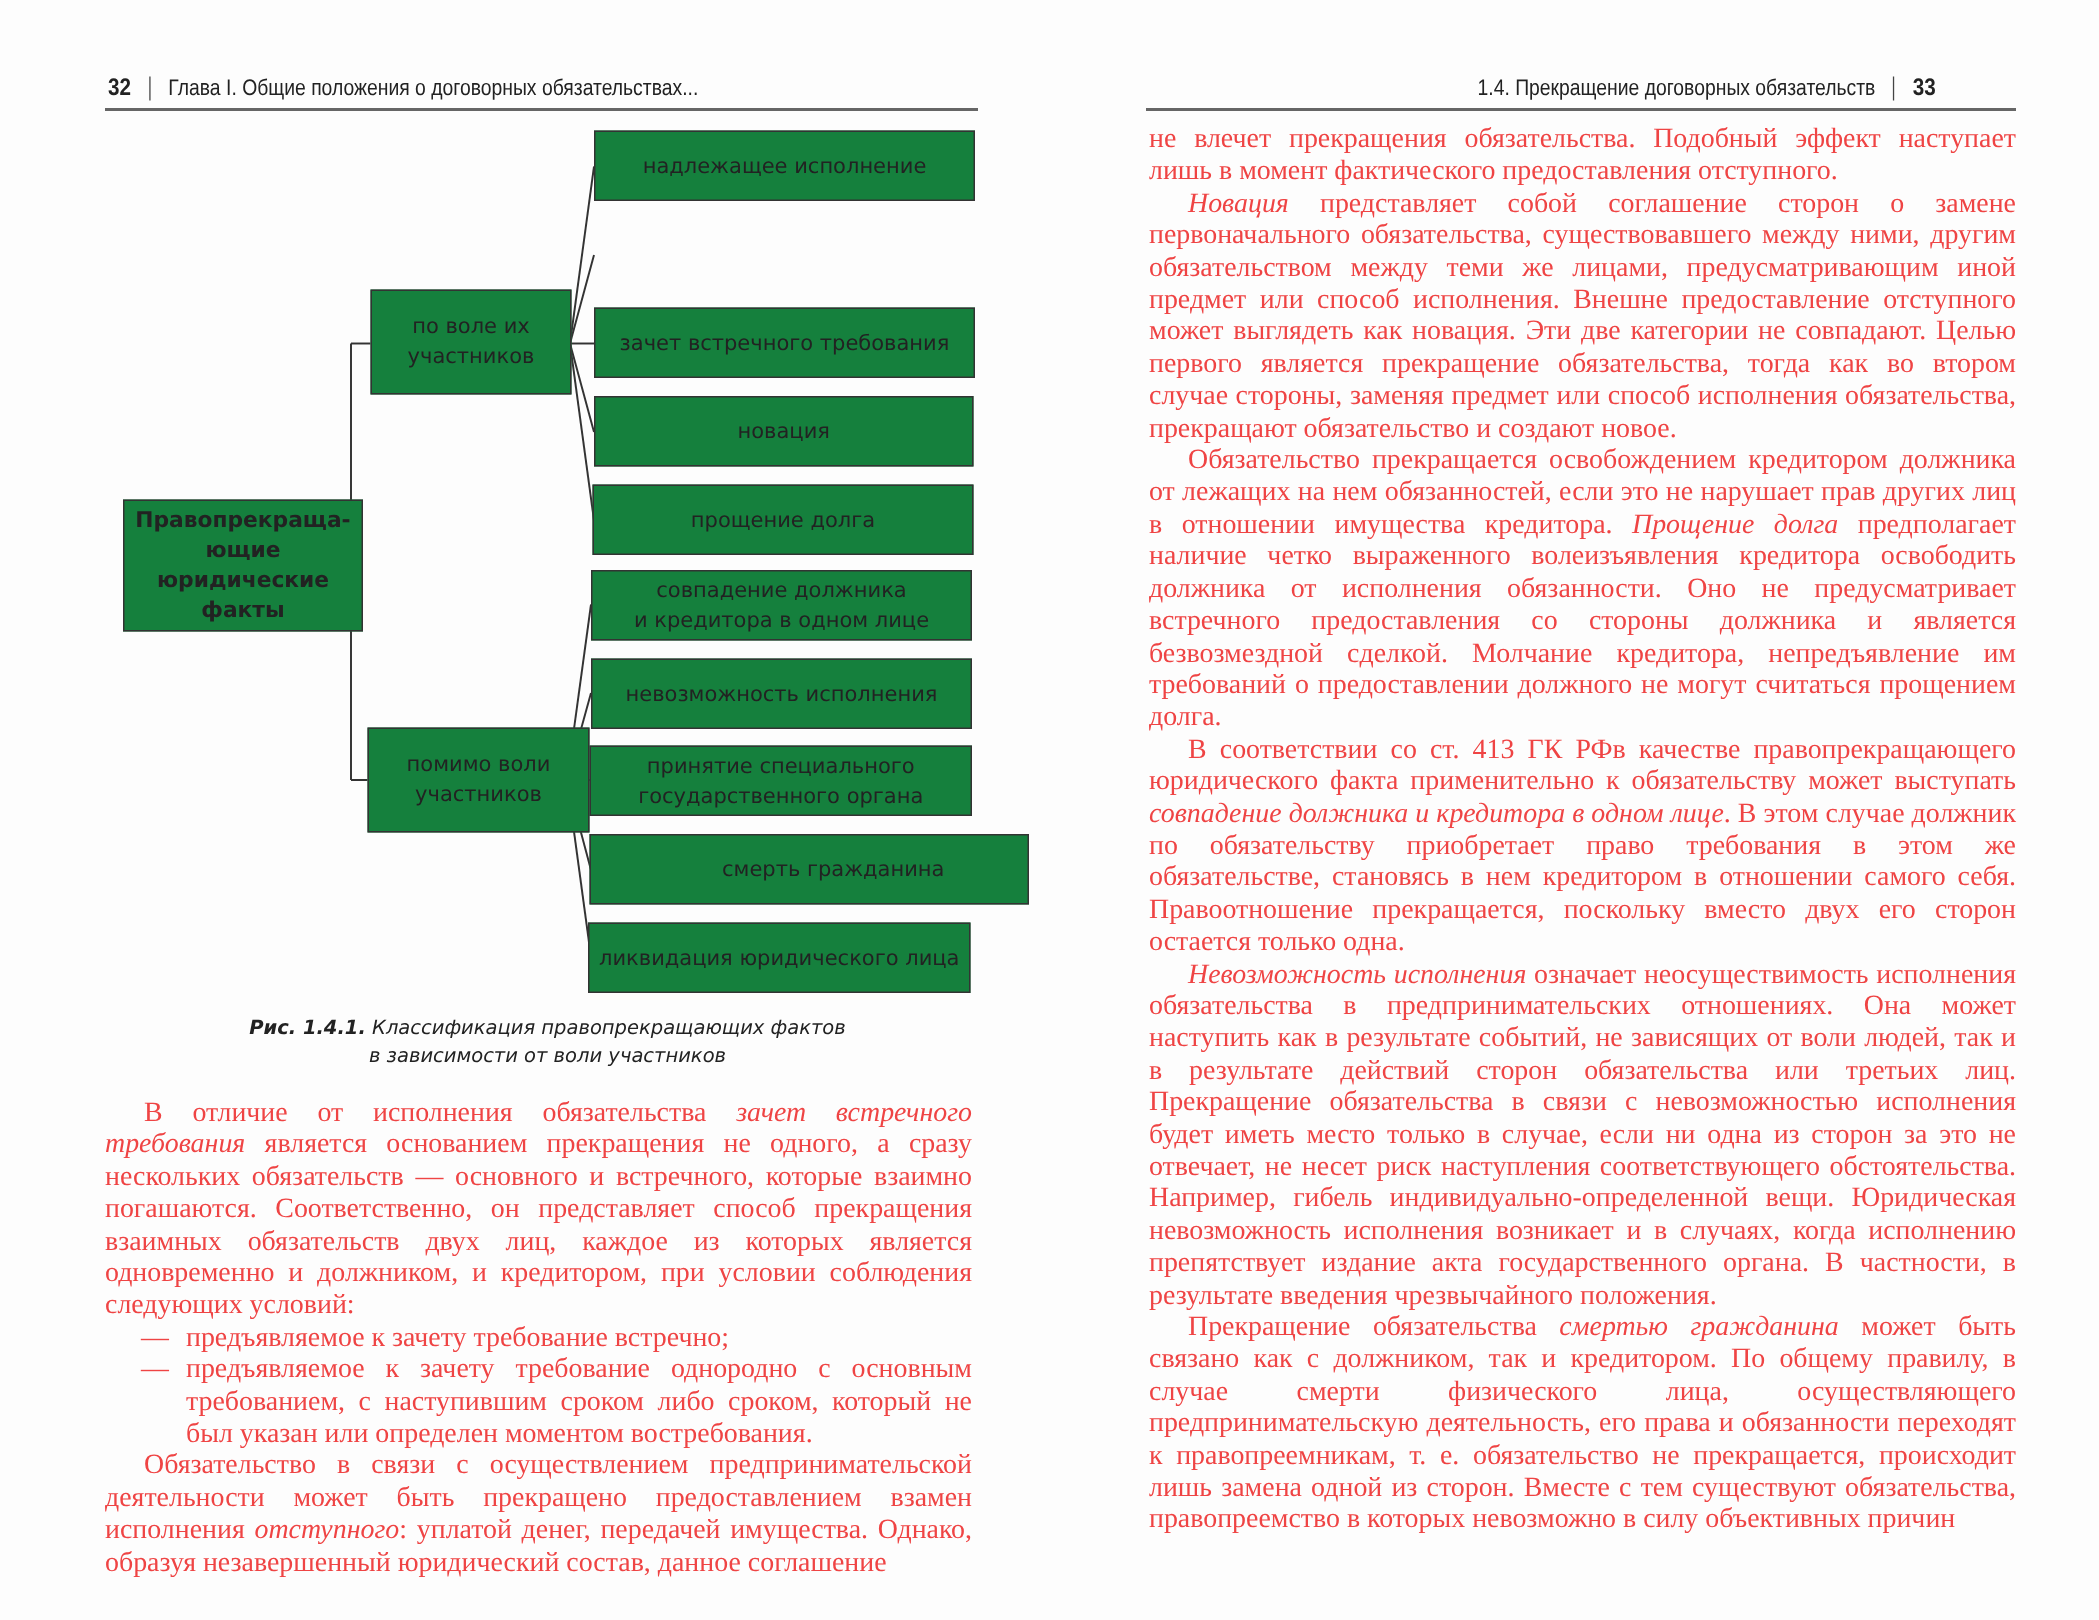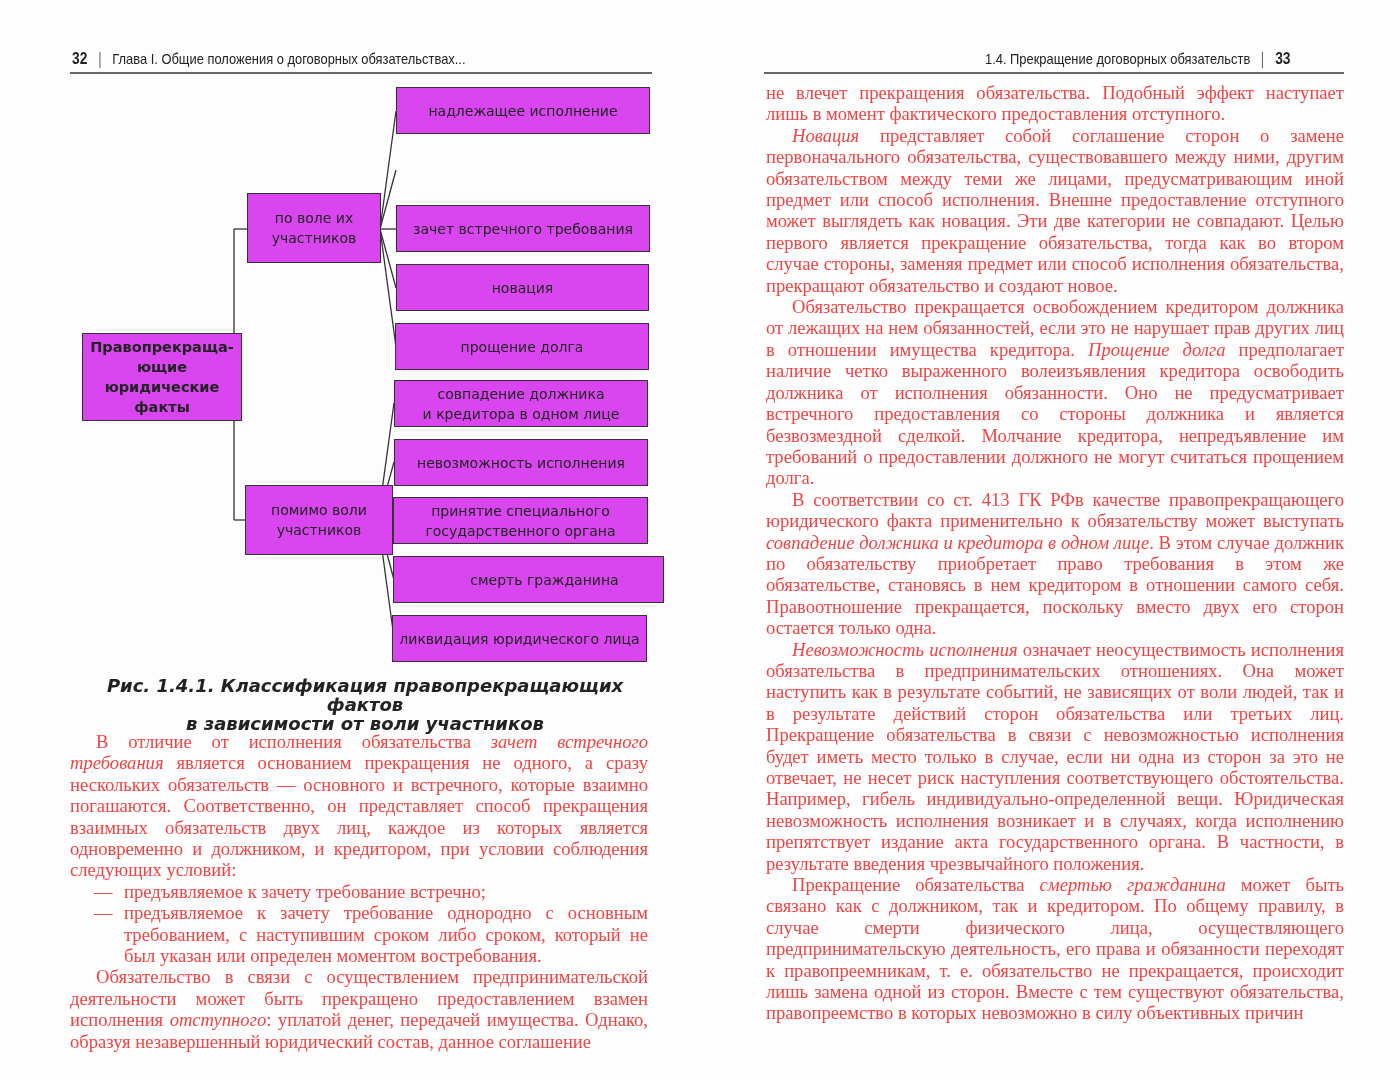--- a/index.html
+++ b/index.html
@@ -5,24 +5,24 @@
   html, body { margin:0; padding:0; }
   body { width:1399px; height:1080px; background:#fdfdfd; position:relative; overflow:hidden; color:#1e1e1e; }
   .page { position:absolute; top:0; height:1080px; }
   .page-left { left:0; width:700px; }
   .page-right { left:700px; width:699px; }
   .running-head { position:absolute; top:50px; height:22px; font-family:"Liberation Sans", sans-serif; font-size:15px; color:#222; transform:scaleX(0.86); transform-origin:left center; white-space:nowrap; }
   .running-head .num { font-weight:bold; font-size:16px; }
   .running-head .bar { display:inline-block; width:1px; height:16px; background:#444; margin:0 14px; vertical-align:middle; }
   .rule { position:absolute; top:72px; height:2px; background:#666; }
   .diagram { position:absolute; left:0; top:0; width:700px; height:680px; }
-  .box { position:absolute; border:1.5px solid #333; background:#d946ef; display:flex; align-items:center; justify-content:center; text-align:center; font-family:"DejaVu Sans", sans-serif; font-size:14px; line-height:20px; color:#222; box-sizing:border-box; }
+  .box { position:absolute; border:1.5px solid #333; background:#15803d; display:flex; align-items:center; justify-content:center; text-align:center; font-family:"DejaVu Sans", sans-serif; font-size:14px; line-height:20px; color:#222; box-sizing:border-box; }
   .box.root { font-weight:bold; font-size:14.5px; }
   svg.lines { position:absolute; left:0; top:0; }
-  .caption { position:absolute; left:80px; width:570px; top:676px; text-align:center; font-family:"DejaVu Sans", sans-serif; font-style:italic; font-size:18px; line-height:19px; color:#222;font-weight:bold; }
+  .caption { position:absolute; left:80px; width:570px; top:676px; text-align:center; font-family:"DejaVu Sans", sans-serif; font-style:italic; font-size:13px; line-height:19px; color:#222; }
   .caption b { font-style:italic; }
   .text { position:absolute; font-family:"Liberation Serif", serif; font-size:18.6px; line-height:21.4px; color:#ef4444; text-align:justify; }
   .text p { margin:0; text-indent:26px; }
   .text p.noindent { text-indent:0; }
   .text .dash { display:flex; }
   .text .dash .mark { width:54px; flex:none; padding-left:24px; box-sizing:border-box; }
   .text .dash .body { flex:1; }
   .text i { font-style:italic; }
 </style>
 </head>
@@ -89,21 +89,21 @@
         <div>и кредитора в  одном лице</div>
       </div>
     </div>
     <div class="box" style="left:394px; top:439px; width:254px; height:47px;">невозможность исполнения</div>
     <div class="box" style="left:393px; top:497px; width:255px; height:47px;">
       <div>
         <div>принятие специального</div>
         <div>государственного органа</div>
       </div>
     </div>
-    <div class="box" style="left:393px; top:556px; width:271px; height:47px;padding-left:32px;">смерть гражданина</div>
+    <div class="box" style="left:393px; top:556px; width:293px; height:47px;padding-left:32px;">смерть гражданина</div>
     <div class="box" style="left:392px; top:615px; width:255px; height:47px;">ликвидация юридического лица</div>
   </div>
 
   <div class="caption">
     <div><b>Рис. 1.4.1.</b> <span>Классификация правопрекращающих фактов</span></div>
     <div>в зависимости от воли участников</div>
   </div>
 
   <div class="text" style="left:70px; top:731px; width:578px;">
     <p><span>В отличие от исполнения обязательства </span><i>зачет встречного требования</i><span> является основанием прекращения не одного, а сразу нескольких обязательств — основного и встречного, которые взаимно погашаются. Соответственно, он представляет способ прекращения взаимных обязательств двух лиц, каждое из которых является одновременно и должником, и кредитором, при условии соблюдения следующих условий:</span></p>

